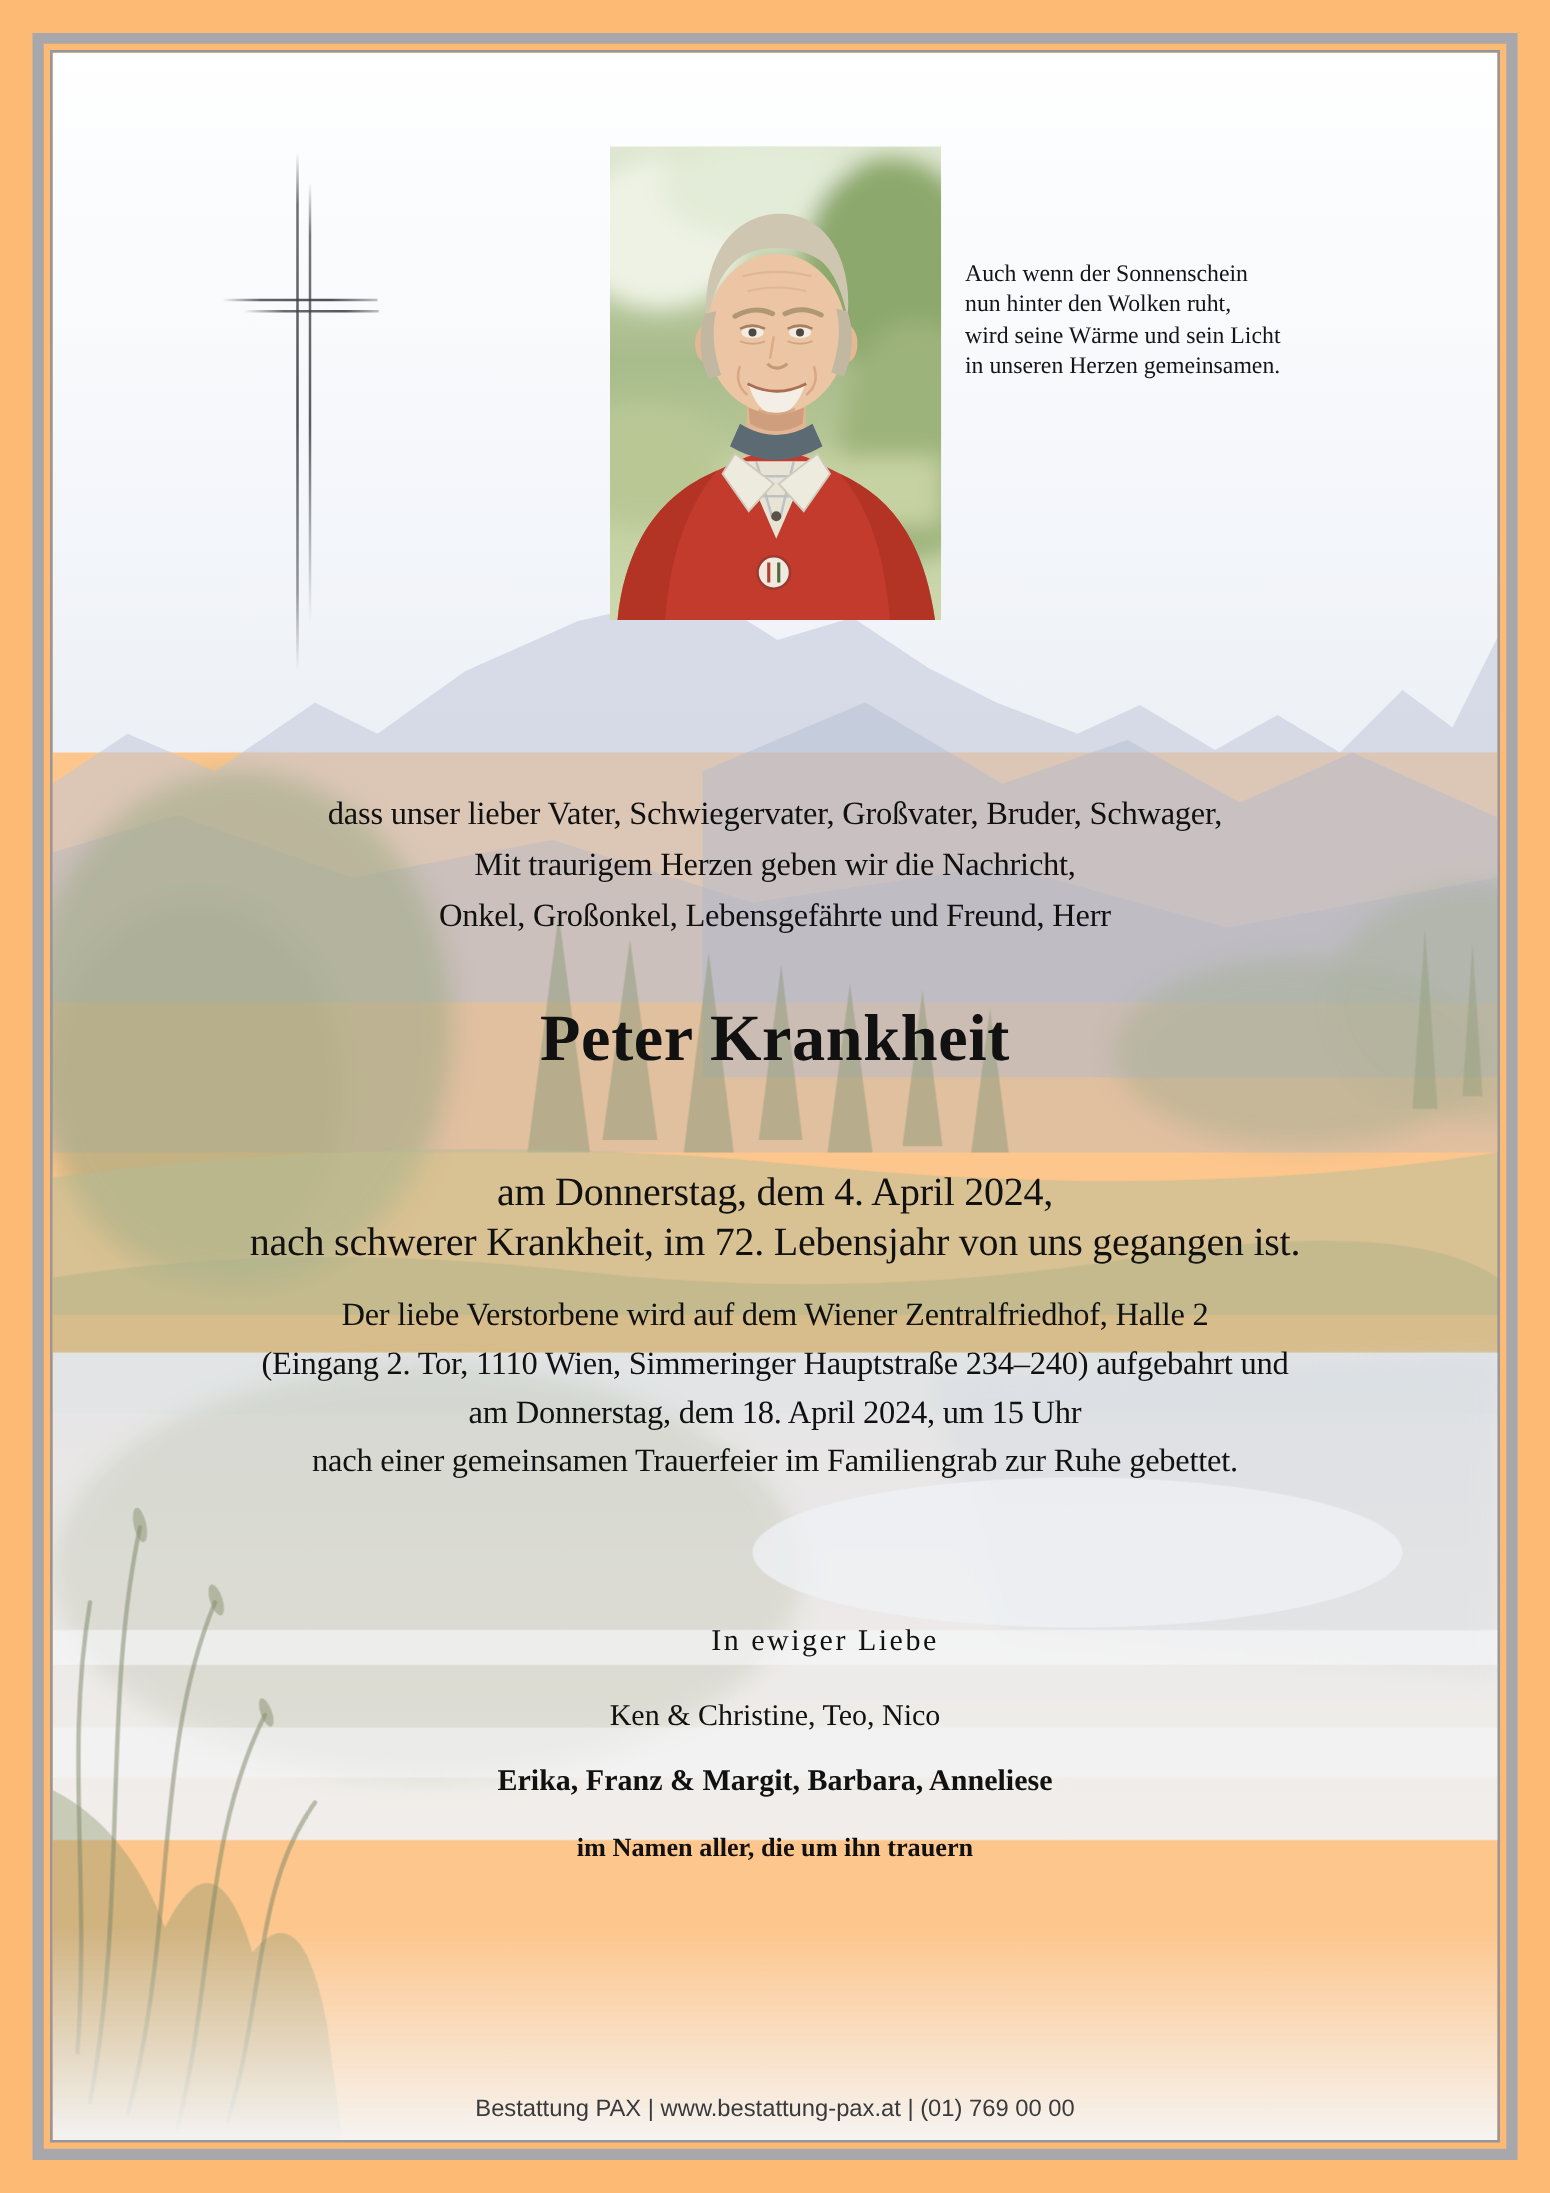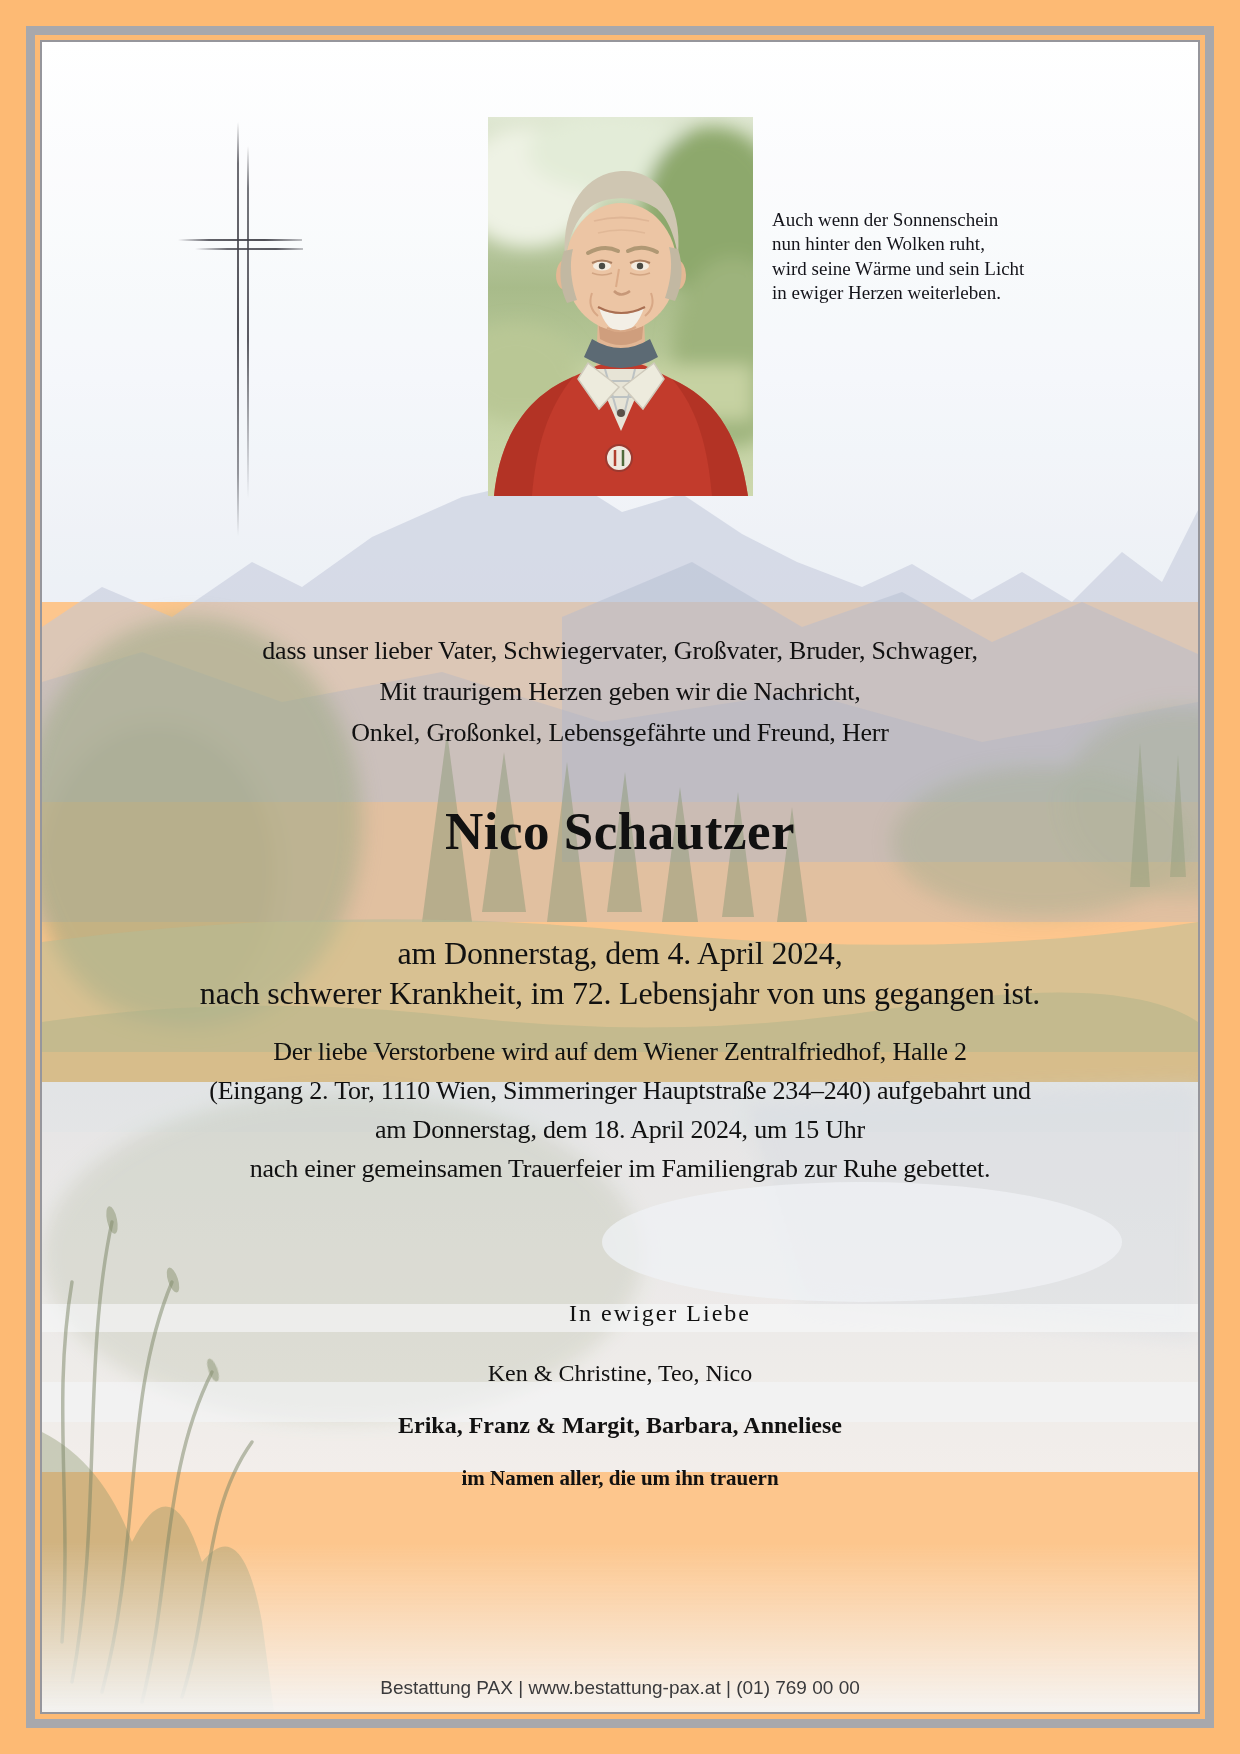--- a/index.html
+++ b/index.html
@@ -210,30 +210,30 @@
       <circle cx="131" cy="341" r="13" fill="#efe9df" stroke="#9c3a30" stroke-width="2"></circle>
       <path d="M127,333 L127,349" stroke="#b0402f" stroke-width="2.5"></path>
       <path d="M135,333 L135,349" stroke="#4f6b3a" stroke-width="2.5"></path>
     </svg>
   </div>
 
   <div class="quote">
     <span>Auch wenn der Sonnenschein</span>
     <span>nun hinter den Wolken ruht,</span>
     <span>wird seine Wärme und sein Licht</span>
-    <span>in ewiger Herzen weiterleben.</span>
+    <span>in unseren Herzen gemeinsamen.</span>
   </div>
 
   <div class="txt intro">
     <span>dass unser lieber Vater, Schwiegervater, Großvater, Bruder, Schwager,</span>
     <span>Mit traurigem Herzen geben wir die Nachricht,</span>
     <span>Onkel, Großonkel, Lebensgefährte und Freund, Herr</span>
   </div>
 
-  <div class="txt deceased">Nico Schautzer</div>
+  <div class="txt deceased">Peter Krankheit</div>
 
   <div class="txt death">
     <span>am Donnerstag, dem 4. April 2024,</span>
     <span>nach schwerer Krankheit, im 72. Lebensjahr von uns gegangen ist.</span>
   </div>
 
   <div class="txt burial">
     <span>Der liebe Verstorbene wird auf dem Wiener Zentralfriedhof, Halle 2</span>
     <span>(Eingang 2. Tor, 1110 Wien, Simmeringer Hauptstraße 234–240) aufgebahrt und</span>
     <span>am Donnerstag, dem 18. April 2024, um 15 Uhr</span>

